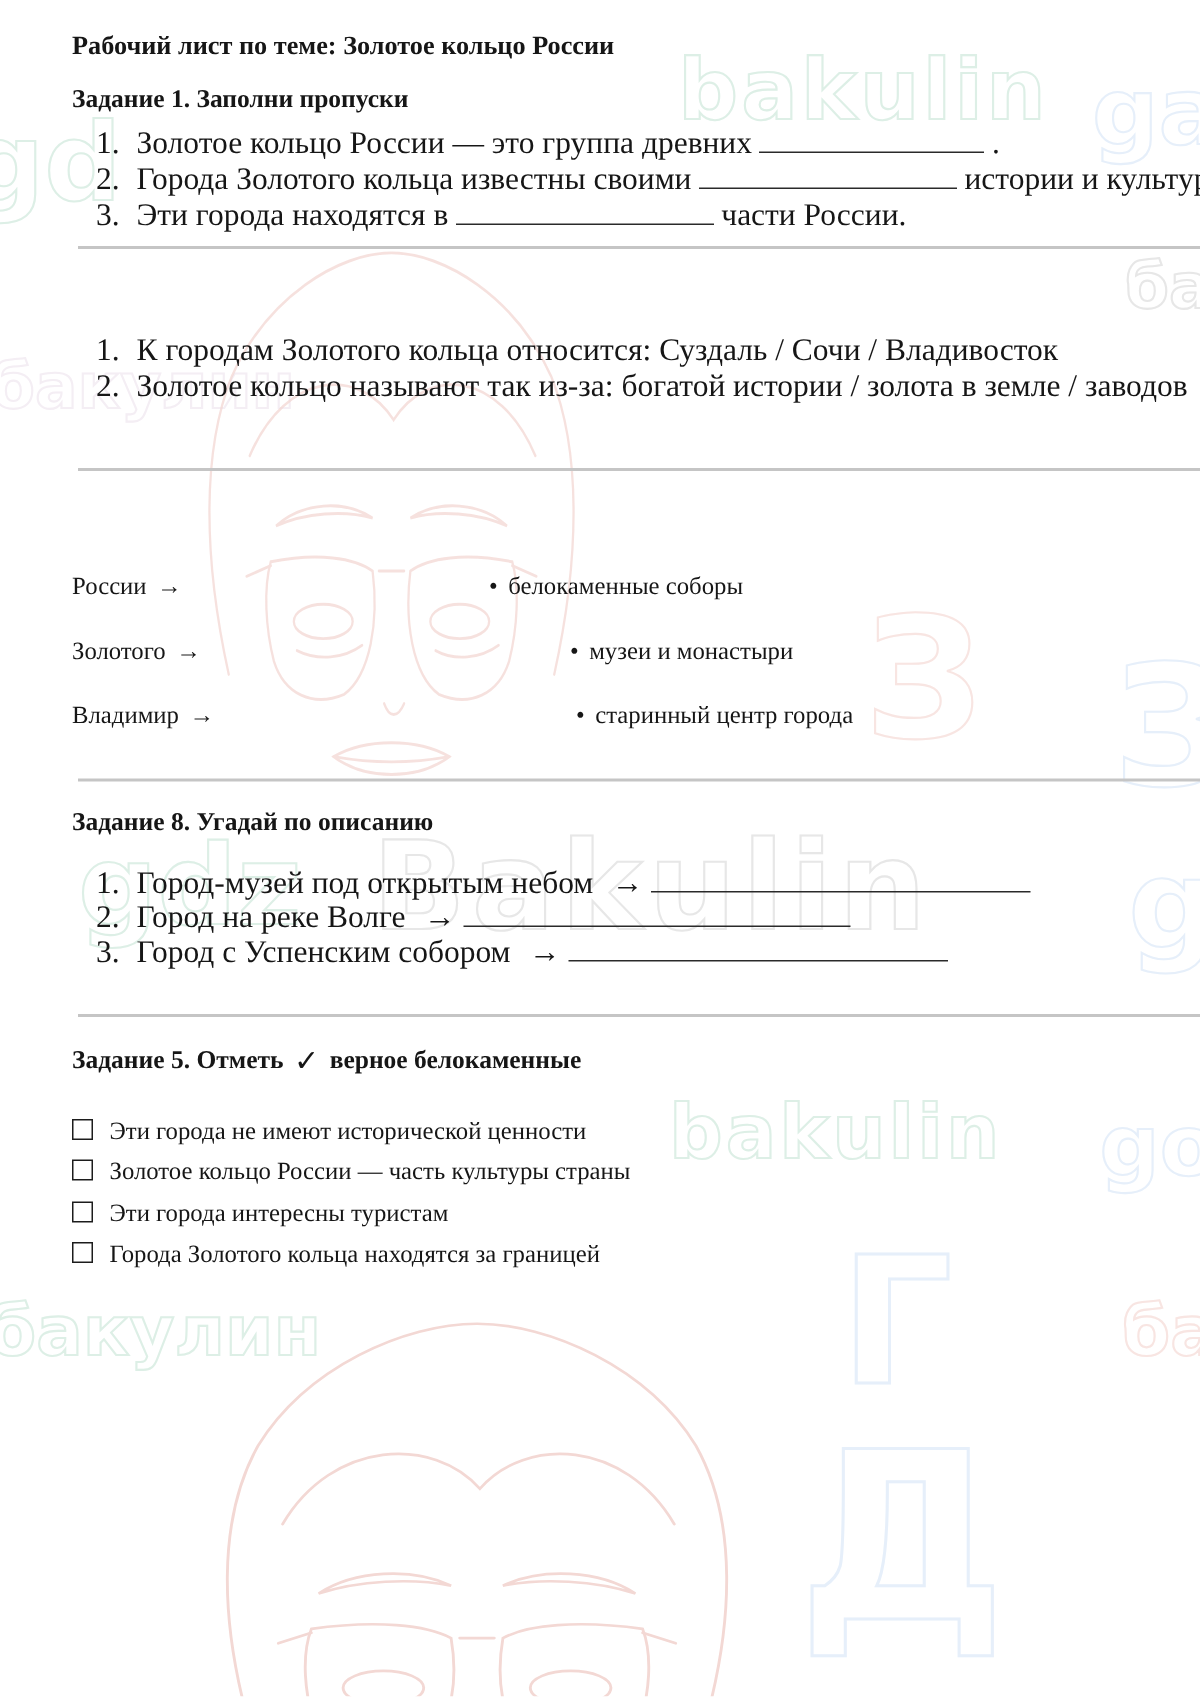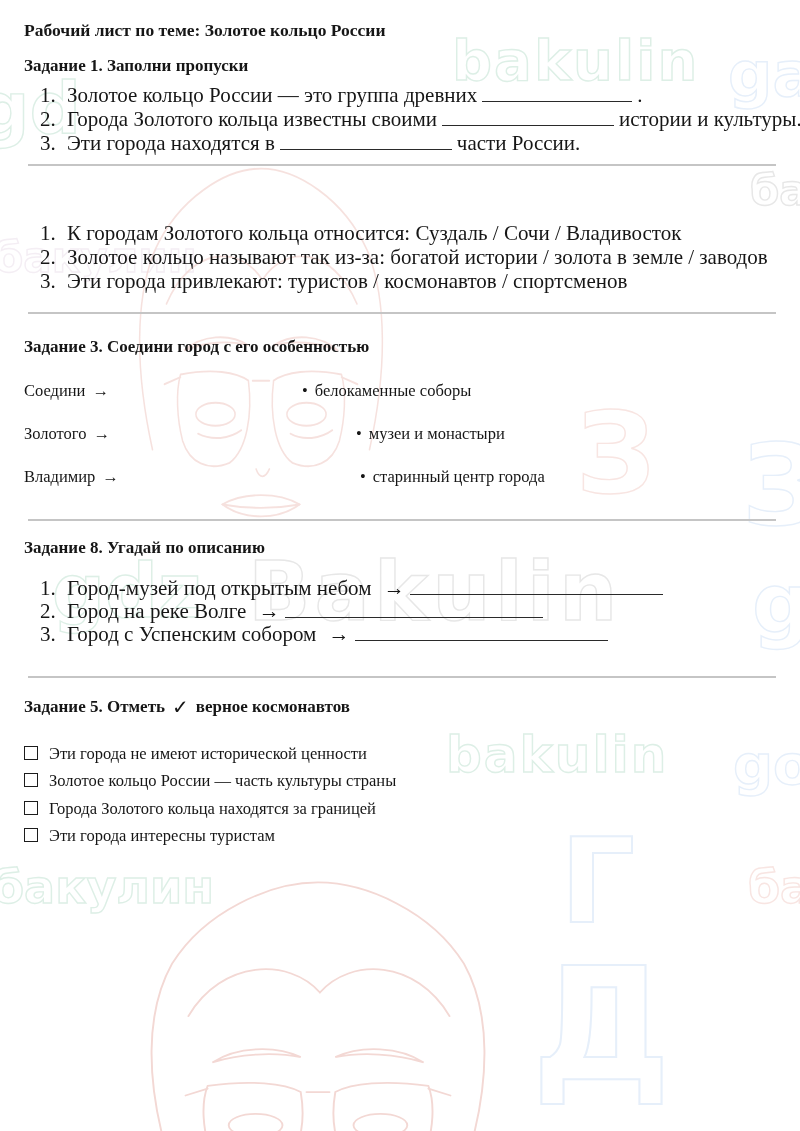--- a/index.html
+++ b/index.html
@@ -1,19 +1,19 @@
 <!DOCTYPE html>
 <html lang="ru"><head>
 <meta charset="utf-8">
 <style>
   html,body{margin:0;padding:0;background:#fff;}
   .page{position:relative;width:800px;height:1131px;background:#ffffff;overflow:hidden;
         font-family:"Liberation Serif","DejaVu Serif",serif;color:#161616;}
   .content{position:absolute;inset:0;z-index:2;}
-  .content > *{position:absolute;}
+  .content > *{position:absolute;margin-left:24px;}
 
   
   .doc-title{left:24px;top:20px;font-size:17.5px;font-weight:700;white-space:nowrap;}
   .task-head{left:24px;font-size:17px;font-weight:700;white-space:nowrap;}
   #h1{top:56px;} #h2{top:180px;} #h3{top:337px;} #h4{top:538px;} #h5{top:695px;}
 
   .numlist{left:24px;font-size:21px;}
   #l1{top:83px;} #l2{top:221px;} #l4{top:577px;}
   .numlist .row{line-height:24px;white-space:nowrap;}
   #l4 .row{line-height:23px;}
@@ -149,30 +149,26 @@
 
     <div class="rule" id="r1"></div>
 
     <div class="numlist" id="l2">
       <div class="row">
         <span class="num">1.</span><span>К городам Золотого кольца относится:</span>&nbsp;<span class="opts">Суздаль / Сочи / Владивосток</span>
       </div>
       <div class="row">
         <span class="num">2.</span><span>Золотое кольцо называют так из-за:</span>&nbsp;<span class="opts">богатой истории / золота в земле / заводов</span>
       </div>
-      <div class="row">
-        <span class="num">3.</span><span>Эти города привлекают:</span>&nbsp;<span class="opts">туристов / космонавтов / спортсменов</span>
-      </div>
     </div>
 
     <div class="rule" id="r2"></div>
 
-    <div class="task-head" id="h3">Задание 3. Соедини город с его особенностью</div>
     <div class="match-row" id="m0">
-      <span class="city"><span>Соедини</span><span class="arrow">→</span></span>
+      <span class="city"><span>России</span><span class="arrow">→</span></span>
       <span class="feature"><span class="bullet">•</span><span>белокаменные соборы</span></span>
     </div>
     <div class="match-row" id="m1">
       <span class="city"><span>Золотого</span><span class="arrow">→</span></span>
       <span class="feature"><span class="bullet">•</span><span>музеи и монастыри</span></span>
     </div>
     <div class="match-row" id="m2">
       <span class="city"><span>Владимир</span><span class="arrow">→</span></span>
       <span class="feature"><span class="bullet">•</span><span>старинный центр города</span></span>
     </div>
@@ -188,31 +184,31 @@
         <span class="num">2.</span><span>Город на реке Волге</span>&nbsp;<span class="arrow">→</span><span class="blank b258"></span>
       </div>
       <div class="row">
         <span class="num">3.</span><span>Город с Успенским собором</span>&nbsp;<span class="arrow">→</span><span class="blank b253"></span>
       </div>
     </div>
 
     <div class="rule" id="r4"></div>
 
     <div class="task-head" id="h5">
-      <span>Задание 5. Отметь</span><span class="check-glyph">✓</span><span>верное космонавтов</span>
+      <span>Задание 5. Отметь</span><span class="check-glyph">✓</span><span>верное белокаменные</span>
     </div>
     <div id="l5">
       <div class="crow">
         <span class="cb"></span><span>Эти города не имеют исторической ценности</span>
       </div>
       <div class="crow">
         <span class="cb"></span><span>Золотое кольцо России — часть культуры страны</span>
       </div>
       <div class="crow">
+        <span class="cb"></span><span>Эти города интересны туристам</span>
+      </div>
+      <div class="crow">
         <span class="cb"></span><span>Города Золотого кольца находятся за границей</span>
-      </div>
-      <div class="crow">
-        <span class="cb"></span><span>Эти города интересны туристам</span>
       </div>
     </div>
 
   </div>
 </div>
 
 </body></html>

